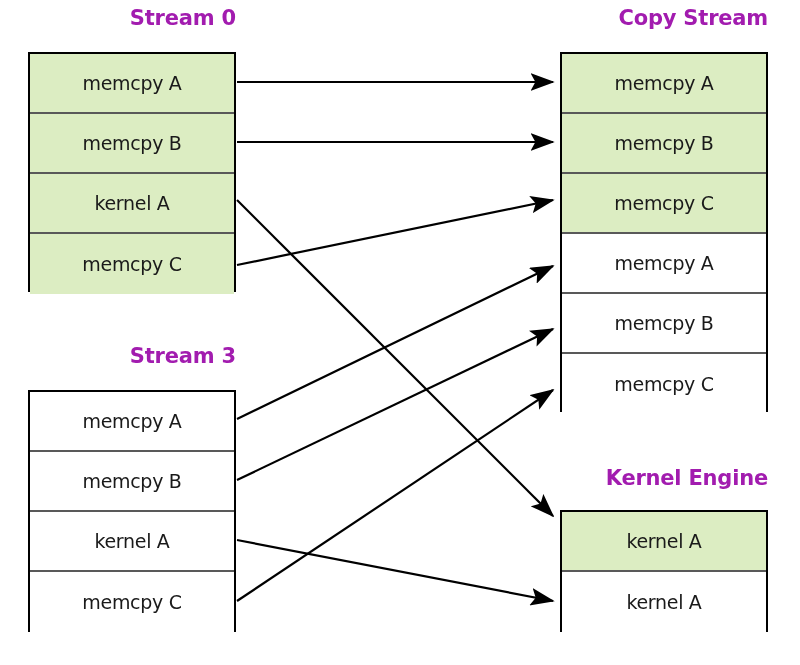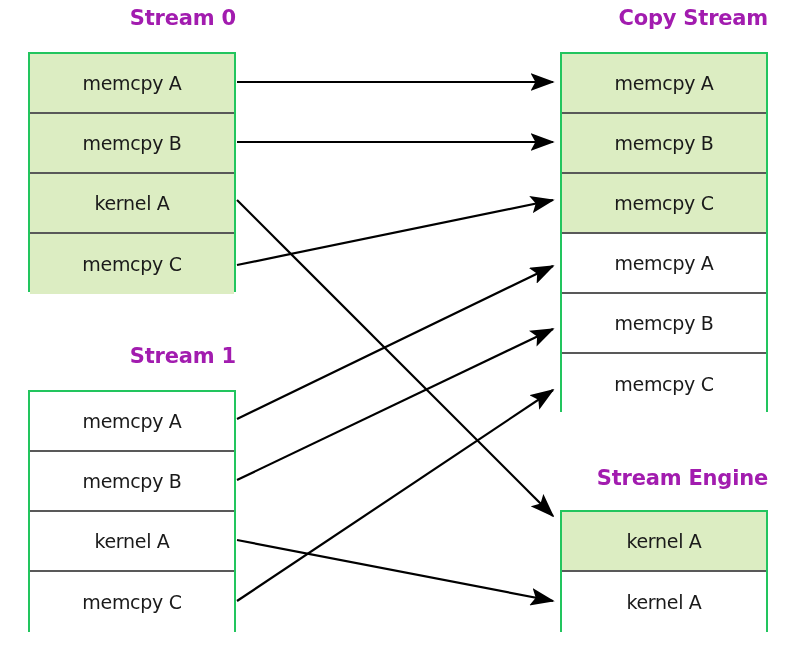--- a/index.html
+++ b/index.html
@@ -20,21 +20,21 @@
     font-family: "DejaVu Sans", sans-serif;
     font-weight: bold;
     font-size: 21px;
     color: #a21caf;
     letter-spacing: -0.2px;
     white-space: nowrap;
     text-align: right;
   }
   .queue {
     position: absolute;
-    border: 2px solid #22c55e;
+    border: 2px solid #000000;
     box-sizing: border-box;
     background: #ffffff;
   }
   .qrow {
     position: relative;
     box-sizing: border-box;
     height: 60px;
     display: flex;
     align-items: center;
     justify-content: center;
@@ -69,21 +69,21 @@
       <span>memcpy B</span>
     </div>
     <div class="qrow green">
       <span>kernel A</span>
     </div>
     <div class="qrow green last">
       <span>memcpy C</span>
     </div>
   </div>
 
-  <div class="col-title" style="left:28px; top:344px; width:208px;">Stream 1</div>
+  <div class="col-title" style="left:28px; top:344px; width:208px;">Stream 3</div>
   <div class="queue" style="left:28px; top:390px; width:208px; height:242px;">
     <div class="qrow">
       <span>memcpy A</span>
     </div>
     <div class="qrow">
       <span>memcpy B</span>
     </div>
     <div class="qrow">
       <span>kernel A</span>
     </div>
@@ -107,21 +107,21 @@
       <span>memcpy A</span>
     </div>
     <div class="qrow">
       <span>memcpy B</span>
     </div>
     <div class="qrow last">
       <span>memcpy C</span>
     </div>
   </div>
 
-  <div class="col-title" style="left:560px; top:466px; width:208px;">Stream Engine</div>
+  <div class="col-title" style="left:560px; top:466px; width:208px;">Kernel Engine</div>
   <div class="queue" style="left:560px; top:510px; width:208px; height:122px;">
     <div class="qrow green">
       <span>kernel A</span>
     </div>
     <div class="qrow last">
       <span>kernel A</span>
     </div>
   </div>
 
   <svg class="wires" viewBox="0 0 800 665" xmlns="http://www.w3.org/2000/svg">

